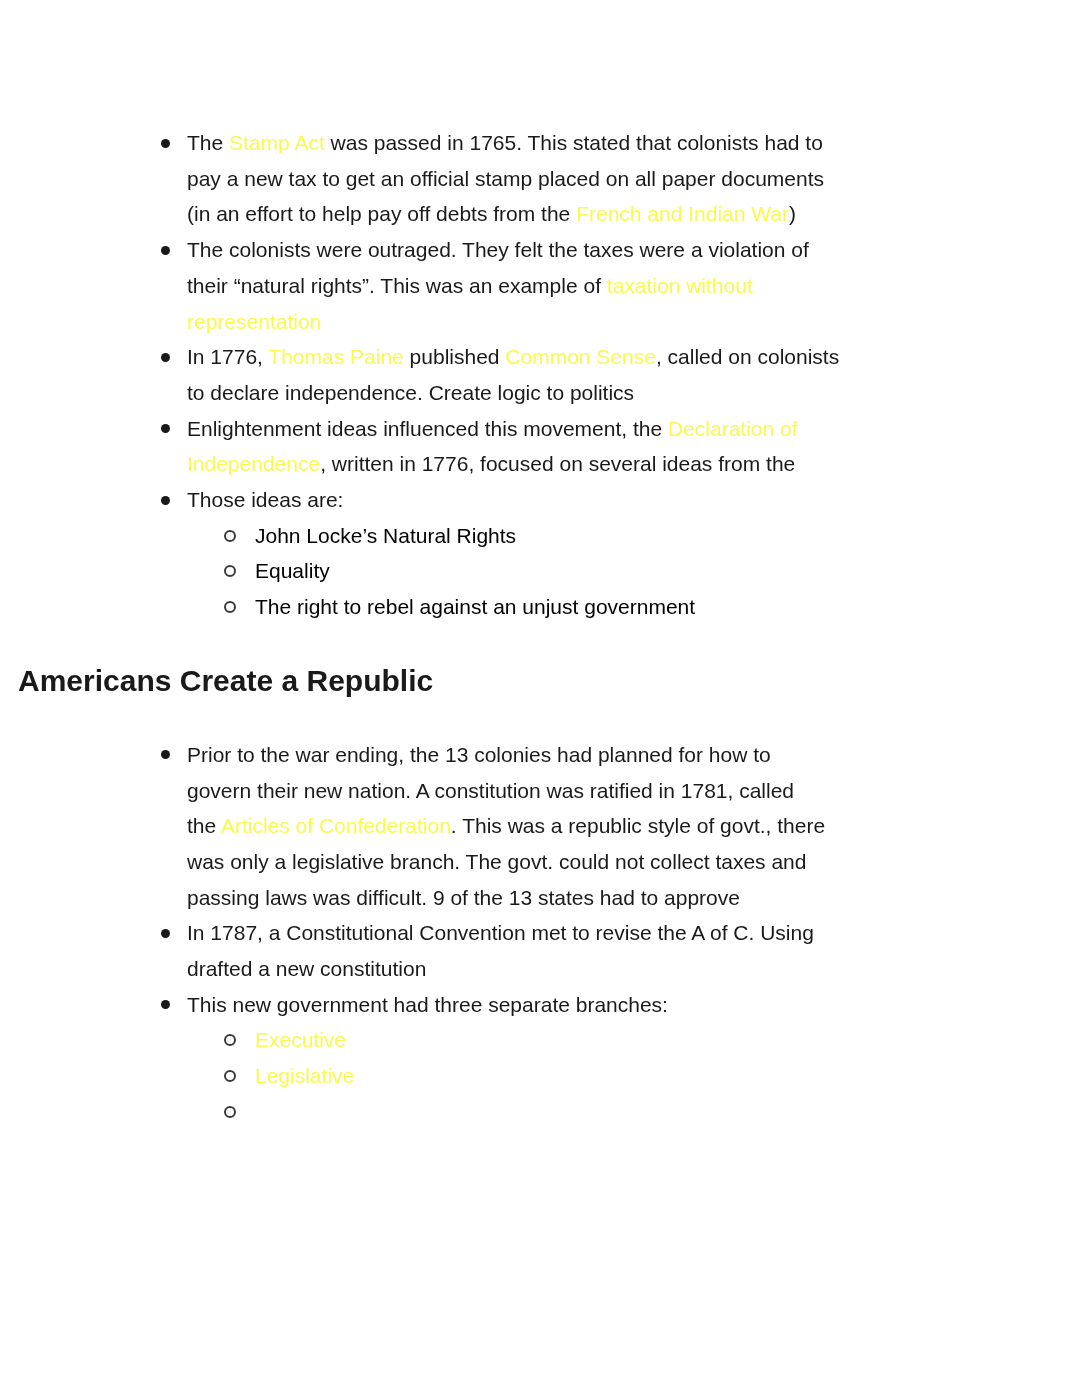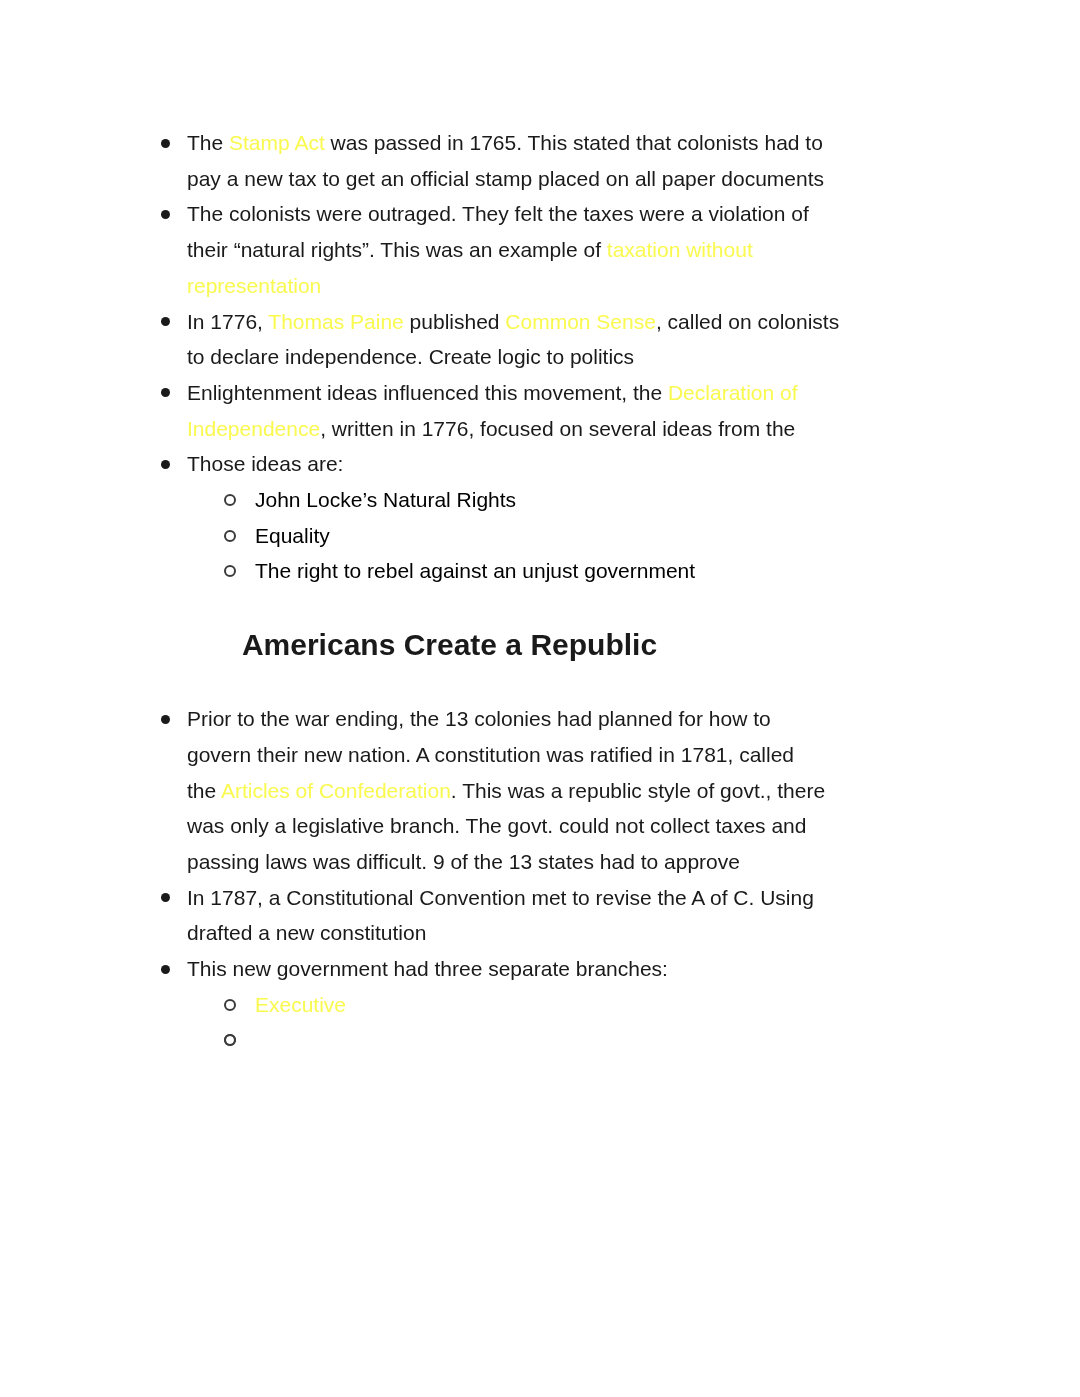--- a/index.html
+++ b/index.html
@@ -45,35 +45,35 @@
     box-sizing: content-box;
   }
   .line { white-space: nowrap; }
   .c-k { color: #1a1a1a; }
   .c-y { color: #f9f94f; }
   .c-r { color: #000000; }
   .heading {
     font-size: 30px;
     line-height: 40px;
     font-weight: bold;
-    text-align: center;
     margin: 36px 0 36px 0;
     color: #1a1a1a;
     padding-left: 18px;
   }
 </style>
 </head>
 <body>
 
 <div class="doc">
   <div>
       <div class="bullet-item l1">
         <span class="marker-1"></span>
         <div class="line"><span class="c-k">The </span><span class="c-y">Stamp Act</span><span class="c-k"> was passed in 1765. This stated that colonists had to</span></div>
         <div class="line"><span class="c-k">pay a new tax to get an official stamp placed on all paper documents</span></div>
+        <div class="line"><span class="c-k">(in an effort to help pay off debts from the </span><span class="c-y">French and Indian War</span><span class="c-k">)</span></div>
       </div>
       <div class="bullet-item l1">
         <span class="marker-1"></span>
         <div class="line"><span class="c-k">The colonists were outraged. They felt the taxes were a violation of</span></div>
         <div class="line"><span class="c-k">their “natural rights”. This was an example of </span><span class="c-y">taxation without</span></div>
         <div class="line"><span class="c-y">representation</span></div>
       </div>
       <div class="bullet-item l1">
         <span class="marker-1"></span>
         <div class="line"><span class="c-k">In 1776, </span><span class="c-y">Thomas Paine</span><span class="c-k"> published </span><span class="c-y">Common Sense</span><span class="c-k">, called on colonists</span></div>
@@ -119,18 +119,19 @@
       <div class="bullet-item l1">
         <span class="marker-1"></span>
         <div class="line"><span class="c-k">This new government had three separate branches:</span></div>
       </div>
       <div class="bullet-item l2">
         <span class="marker-2"></span>
         <div class="line"><span class="c-y">Executive</span></div>
       </div>
       <div class="bullet-item l2">
         <span class="marker-2"></span>
+        <div class="line"><span class="c-y">Legislative</span></div>
       </div>
       <div class="bullet-item l2">
         <span class="marker-2"></span>
       </div>
     </div>
 </div>
 
 </body></html>

